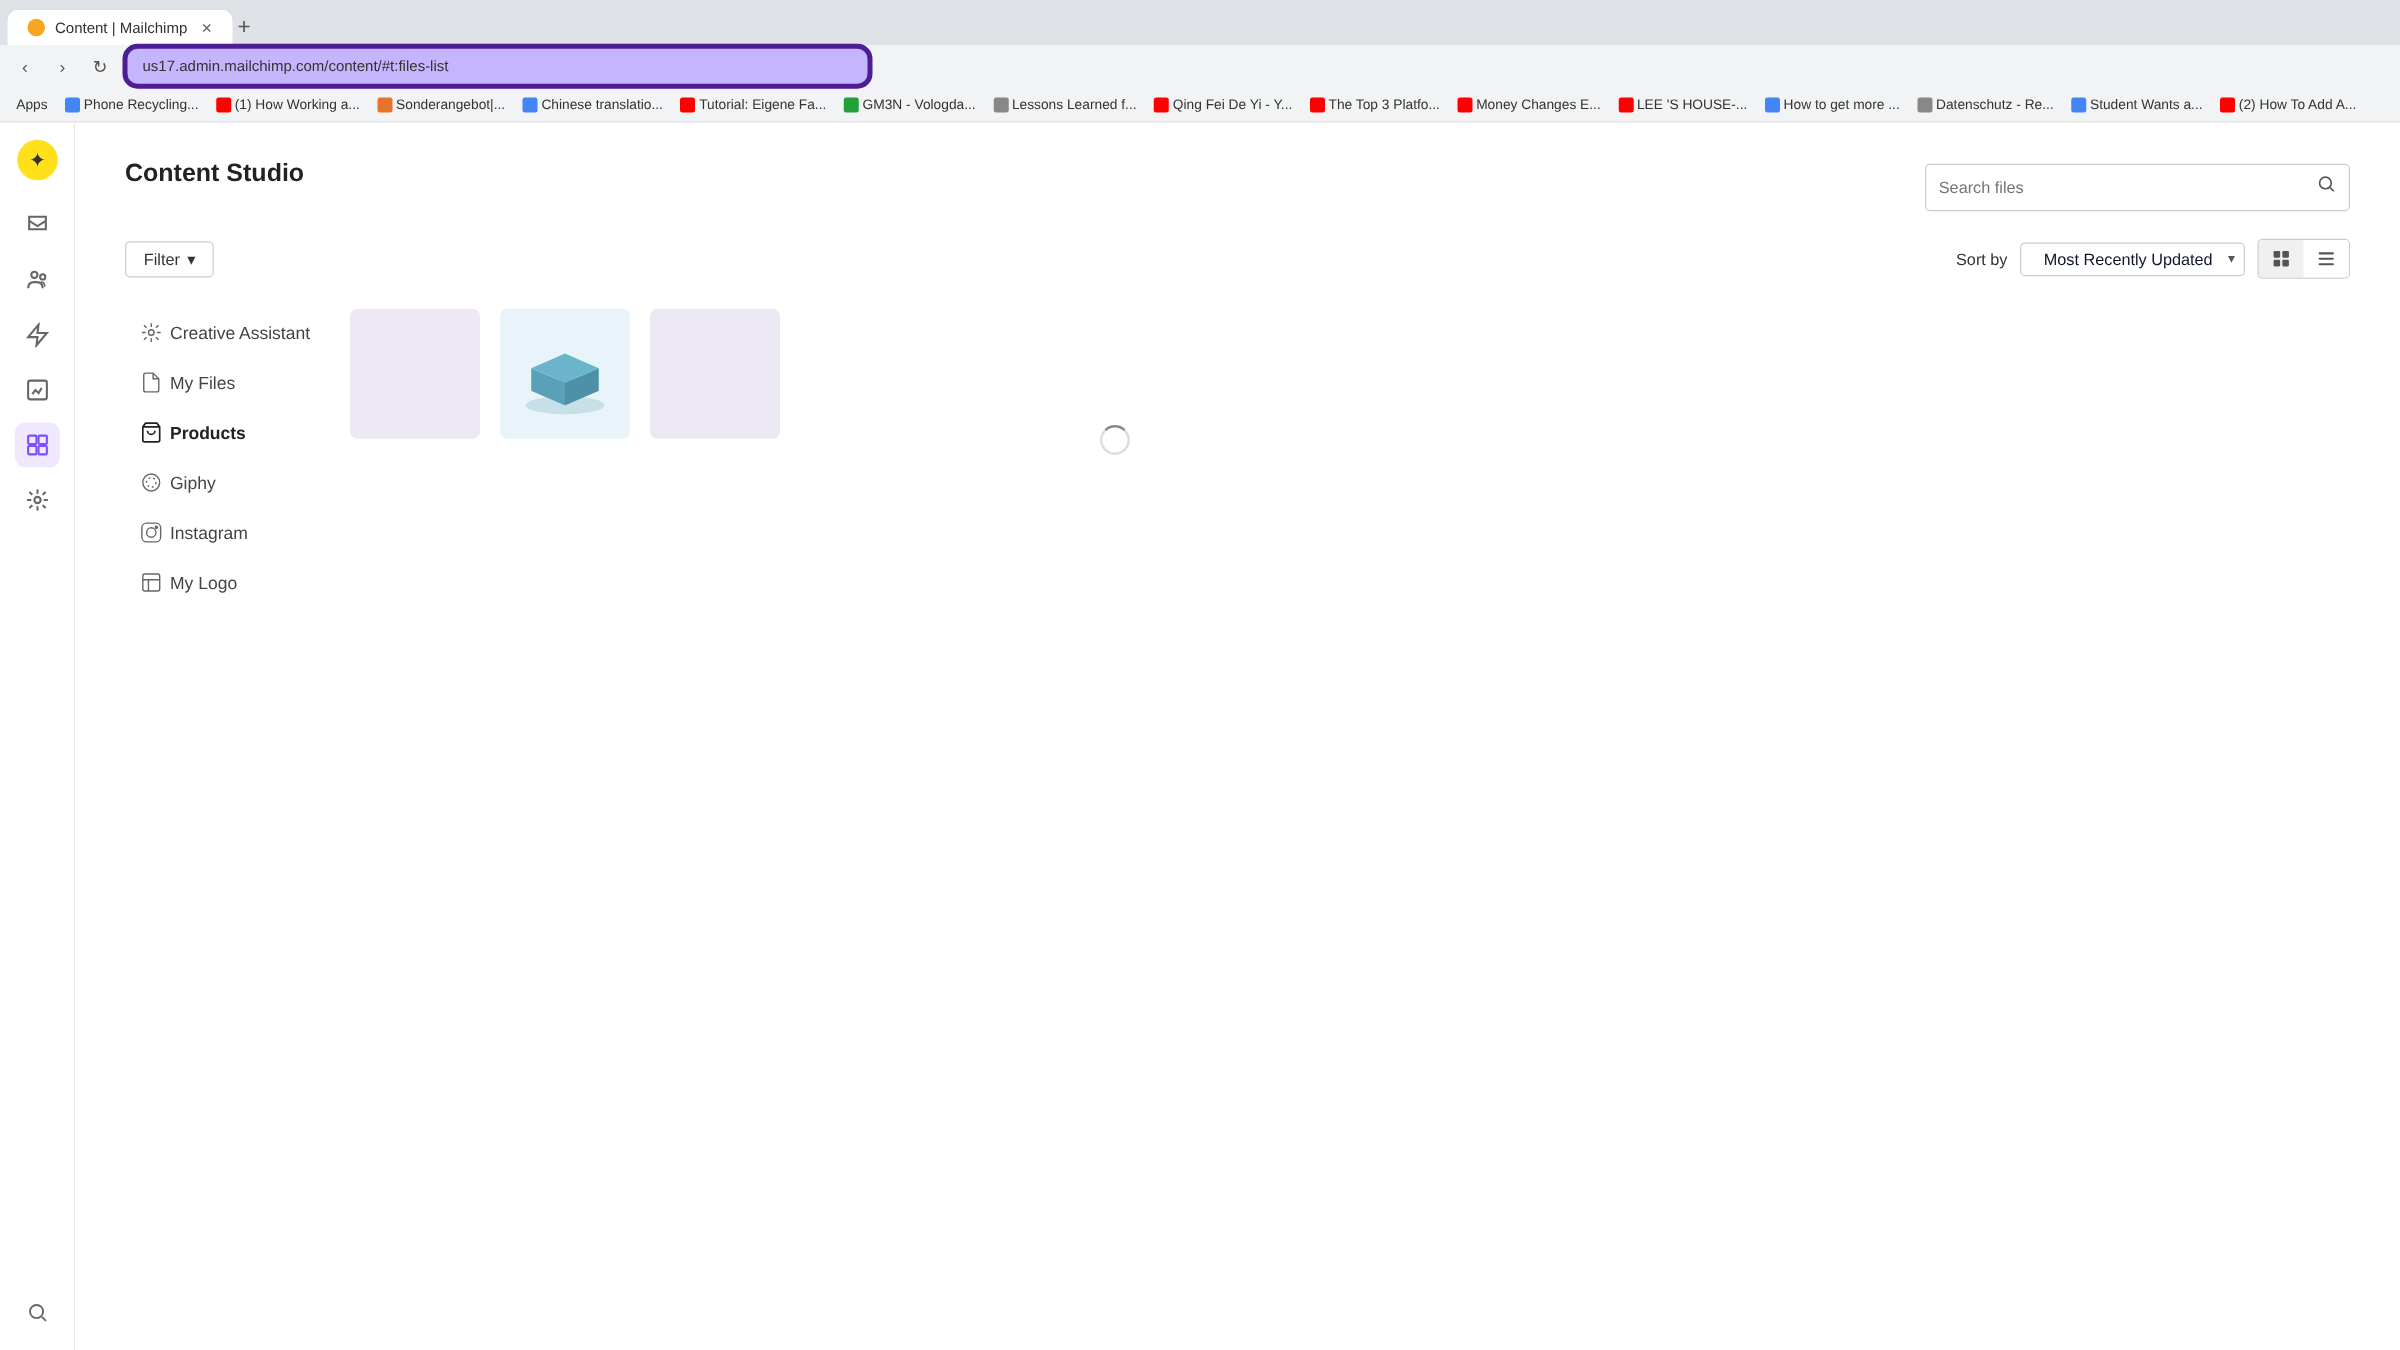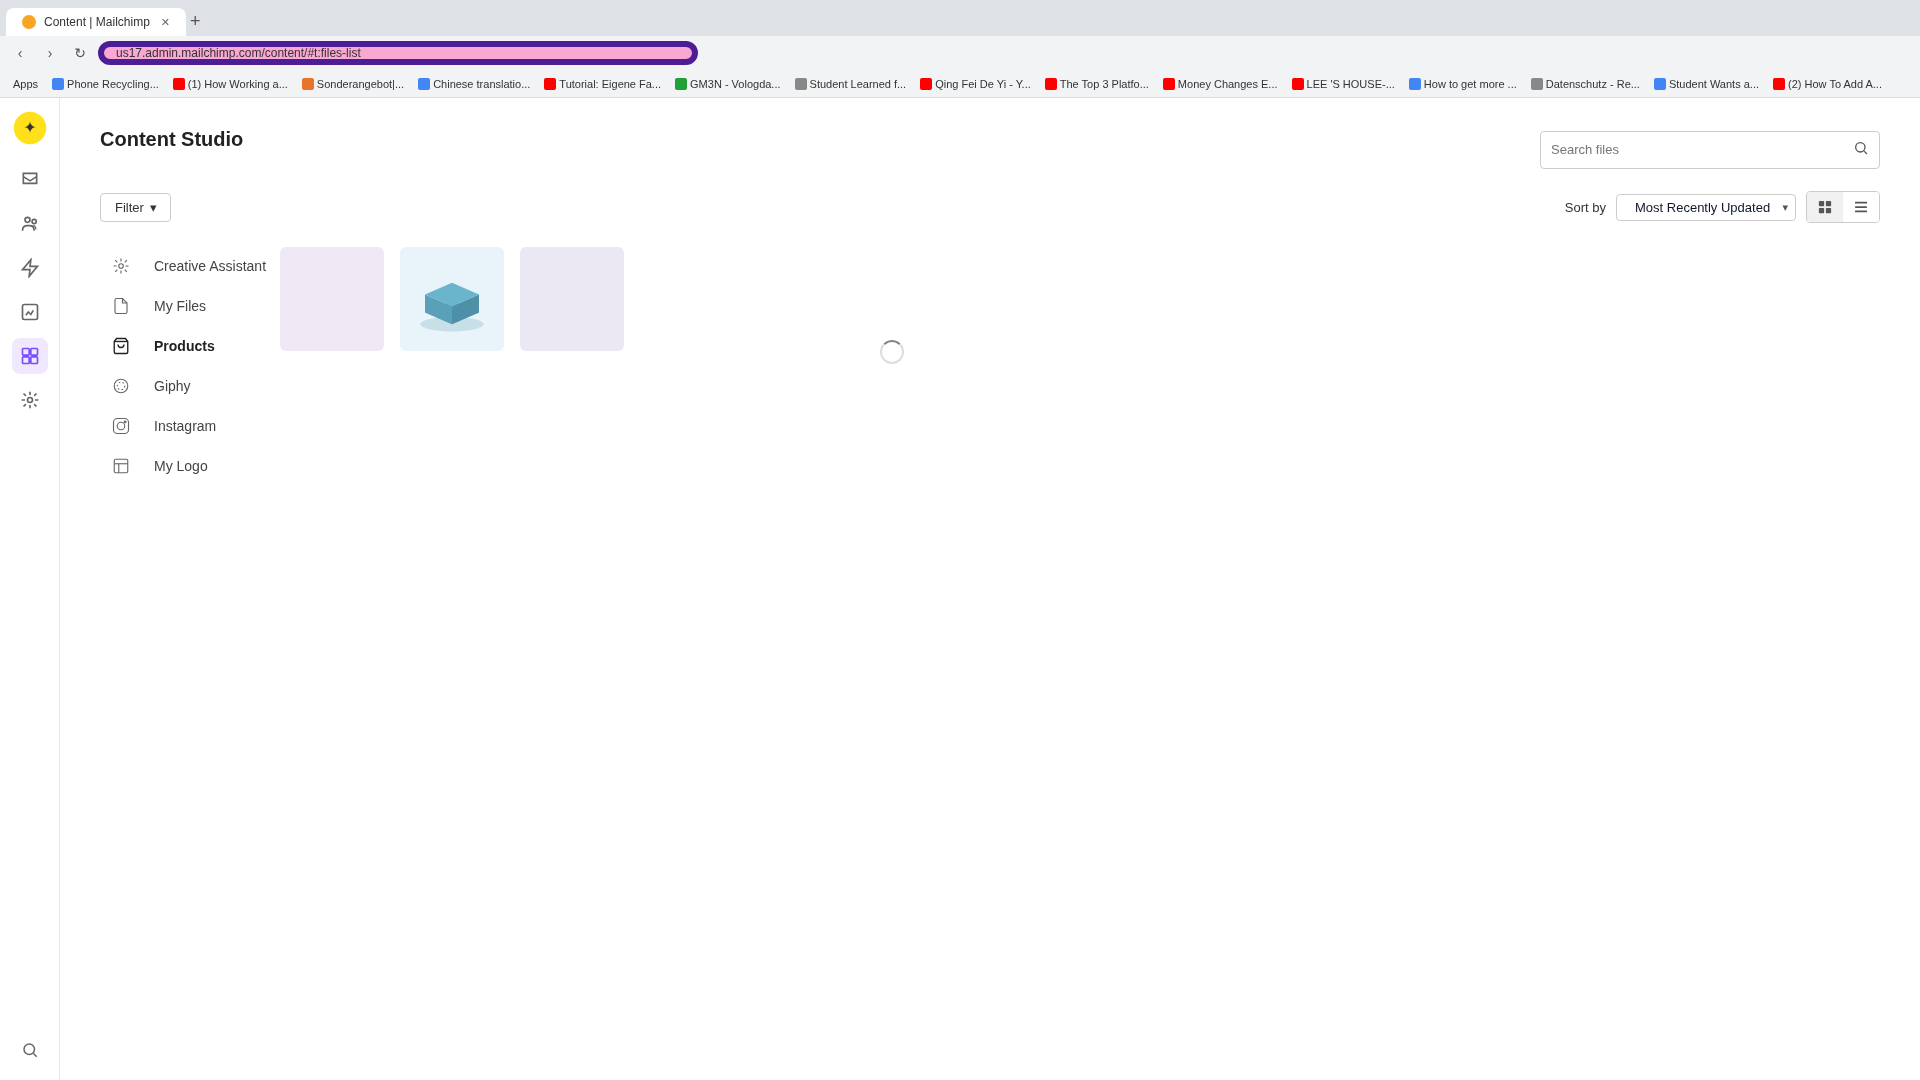--- a/index.html
+++ b/index.html
@@ -7,21 +7,21 @@
 
     
     .browser-chrome { background: #dee1e6; height: 70px; display: flex; flex-direction: column; }
     .tab-bar { display: flex; align-items: flex-end; padding: 6px 0 0 6px; height: 36px; }
     .tab { background: #fff; border-radius: 8px 8px 0 0; padding: 0 16px; height: 28px; display: flex; align-items: center; gap: 8px; font-size: 12px; color: #333; min-width: 180px; }
     .tab-favicon { width: 14px; height: 14px; background: #f6a623; border-radius: 50%; display: flex; align-items: center; justify-content: center; }
     .tab-close { margin-left: auto; color: #666; cursor: pointer; font-size: 11px; }
     .tab-new { background: transparent; border: none; color: #555; font-size: 18px; margin-left: 4px; cursor: pointer; align-self: center; }
     .nav-bar { background: #f1f3f4; height: 34px; display: flex; align-items: center; padding: 0 8px; gap: 6px; }
     .nav-btn { background: none; border: none; color: #555; font-size: 14px; cursor: pointer; width: 24px; height: 24px; display: flex; align-items: center; justify-content: center; border-radius: 50%; }
-    .url-bar { flex: 1; height: 24px; background: #f9a8d4; border: 6px solid #4c1d95; border-radius: 12px; padding: 0 12px; font-size: 12px; color: #333; display: flex; align-items: center; max-width: 600px; }
+    .url-bar { flex: 1; height: 36px; background: #c4b5fd; border: 4px solid #4c1d95; border-radius: 12px; padding: 0 12px; font-size: 12px; color: #333; display: flex; align-items: center; max-width: 600px; }
 
     
     .bookmarks-row { background: #f1f3f4; height: 28px; display: flex; align-items: center; padding: 0 8px; gap: 4px; font-size: 11px; color: #333; overflow: hidden; border-bottom: 1px solid #ddd; }
     .bookmark-item { display: flex; align-items: center; gap: 3px; white-space: nowrap; padding: 2px 5px; border-radius: 3px; cursor: pointer; }
     .bm-icon { width: 12px; height: 12px; border-radius: 2px; flex-shrink: 0; }
 
     
     .app-layout { display: flex; height: calc(1080px - 70px - 28px); }
 
     
@@ -47,21 +47,21 @@
     .sort-select-wrap::after { content: '▾'; position: absolute; right: 8px; top: 50%; transform: translateY(-50%); font-size: 11px; color: #555; pointer-events: none; }
     .view-toggle { display: flex; border: 1px solid #ccc; border-radius: 4px; overflow: hidden; }
     .view-btn { width: 36px; height: 30px; display: flex; align-items: center; justify-content: center; border: none; background: #fff; cursor: pointer; color: #555; font-size: 16px; }
     .view-btn.active { background: #f0f0f0; }
 
     
     .content-area { display: flex; gap: 0; }
 
     
     .sources-nav { width: 180px; flex-shrink: 0; }
-    .source-item { display: flex; align-items: center; gap: 22px; padding: 8px 10px; border-radius: 6px; cursor: pointer; font-size: 14px; color: #444; margin-bottom: 2px; }
+    .source-item { display: flex; align-items: center; gap: 4px; padding: 8px 10px; border-radius: 6px; cursor: pointer; font-size: 14px; color: #444; margin-bottom: 2px; }
     .source-item.active { font-weight: 600; color: #222; }
     .source-icon { width: 22px; height: 22px; display: flex; align-items: center; justify-content: center; flex-shrink: 0; font-size: 16px; }
 
     
     .files-grid { flex: 1; display: flex; flex-wrap: wrap; gap: 16px; align-content: flex-start; }
     .file-card { width: 104px; height: 104px; border-radius: 6px; background: #f0eef5; overflow: hidden; display: flex; align-items: center; justify-content: center; position: relative; }
     .file-card.loading-top { background: #ede8f5; }
     .file-card.loading-bottom { background: #ece8f3; }
     .file-card-product { background: #fff; }
     .spinner { width: 24px; height: 24px; border: 2px solid #ddd; border-top-color: #888; border-radius: 50%; animation: spin 0.8s linear infinite; }
@@ -112,21 +112,21 @@
   <span class="bookmark-item">
     <span class="bm-icon" style="background:#ff0000;"></span>
     <span>Tutorial: Eigene Fa...</span>
   </span>
   <span class="bookmark-item">
     <span class="bm-icon" style="background:#21a038;"></span>
     <span>GM3N - Vologda...</span>
   </span>
   <span class="bookmark-item">
     <span class="bm-icon" style="background:#888;"></span>
-    <span>Student Learned f...</span>
+    <span>Lessons Learned f...</span>
   </span>
   <span class="bookmark-item">
     <span class="bm-icon" style="background:#ff0000;"></span>
     <span>Qing Fei De Yi - Y...</span>
   </span>
   <span class="bookmark-item">
     <span class="bm-icon" style="background:#ff0000;"></span>
     <span>The Top 3 Platfo...</span>
   </span>
   <span class="bookmark-item">

